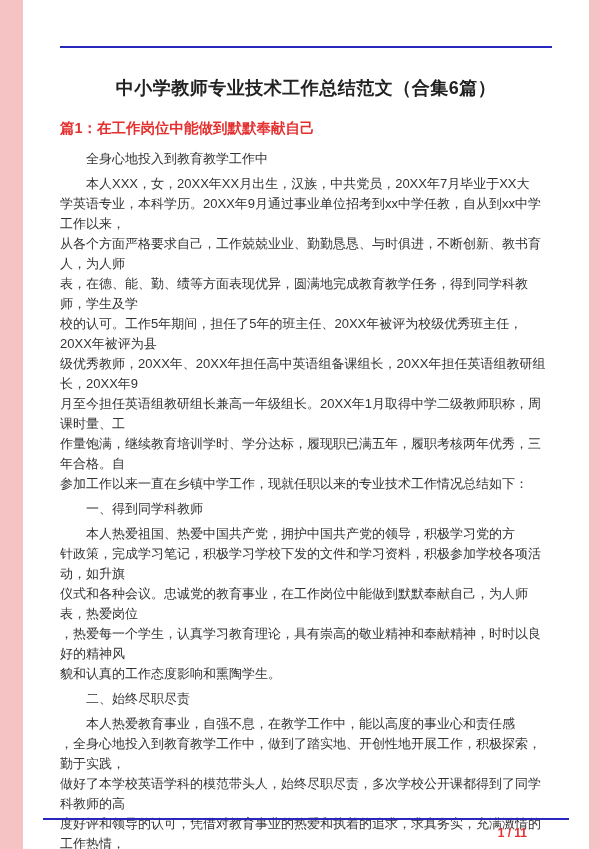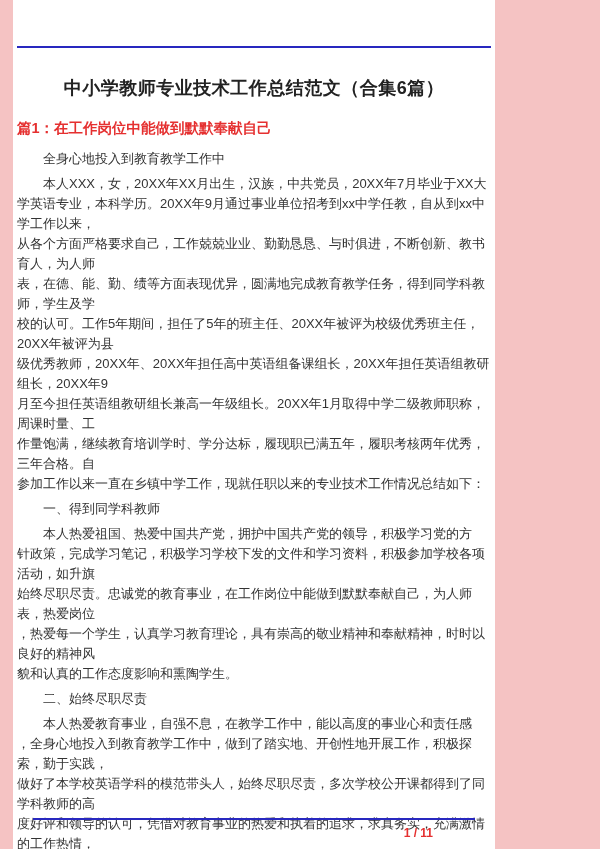--- a/index.html
+++ b/index.html
@@ -6,27 +6,27 @@
   body {
     width: 600px;
     height: 849px;
     background: #f5c3c3;
     position: relative;
     overflow: hidden;
     font-family: "Liberation Sans", "DejaVu Sans", sans-serif;
   }
   .page {
     position: absolute;
-    left: 13px;
+    left: 23px;
     top: 0;
-    width: 482px;
+    width: 566px;
     height: 849px;
     background: #ffffff;
     box-sizing: border-box;
-    padding: 0 4px;
+    padding: 0 37px;
   }
   .rule {
     height: 2px;
     background: #2828bf;
   }
   .rule-top { margin-top: 46px; }
   .doc-title {
     margin-top: 27px;
     font-size: 18px;
     font-weight: bold;
@@ -91,21 +91,21 @@
 从各个方面严格要求自己，工作兢兢业业、勤勤恳恳、与时俱进，不断创新、教书育人，为人师
 表，在德、能、勤、绩等方面表现优异，圆满地完成教育教学任务，得到同学科教师，学生及学
 校的认可。工作5年期间，担任了5年的班主任、20XX年被评为校级优秀班主任，20XX年被评为县
 级优秀教师，20XX年、20XX年担任高中英语组备课组长，20XX年担任英语组教研组长，20XX年9
 月至今担任英语组教研组长兼高一年级组长。20XX年1月取得中学二级教师职称，周课时量、工
 作量饱满，继续教育培训学时、学分达标，履现职已满五年，履职考核两年优秀，三年合格。自
 参加工作以来一直在乡镇中学工作，现就任职以来的专业技术工作情况总结如下：</div>
     <div class="subheading">一、得到同学科教师</div>
     <div class="para">本人热爱祖国、热爱中国共产党，拥护中国共产党的领导，积极学习党的方
 针政策，完成学习笔记，积极学习学校下发的文件和学习资料，积极参加学校各项活动，如升旗
-始终尽职尽责。忠诚党的教育事业，在工作岗位中能做到默默奉献自己，为人师表，热爱岗位
+仪式和各种会议。忠诚党的教育事业，在工作岗位中能做到默默奉献自己，为人师表，热爱岗位
 ，热爱每一个学生，认真学习教育理论，具有崇高的敬业精神和奉献精神，时时以良好的精神风
 貌和认真的工作态度影响和熏陶学生。</div>
     <div class="subheading">二、始终尽职尽责</div>
     <div class="para">本人热爱教育事业，自强不息，在教学工作中，能以高度的事业心和责任感
 ，全身心地投入到教育教学工作中，做到了踏实地、开创性地开展工作，积极探索，勤于实践，
 做好了本学校英语学科的模范带头人，始终尽职尽责，多次学校公开课都得到了同学科教师的高
 度好评和领导的认可，凭借对教育事业的热爱和执着的追求，求真务实，充满激情的工作热情，
 所带的班级的英语成绩一直名列学校年级前茅，受到了领导的认可。</div>
 
   </div>

